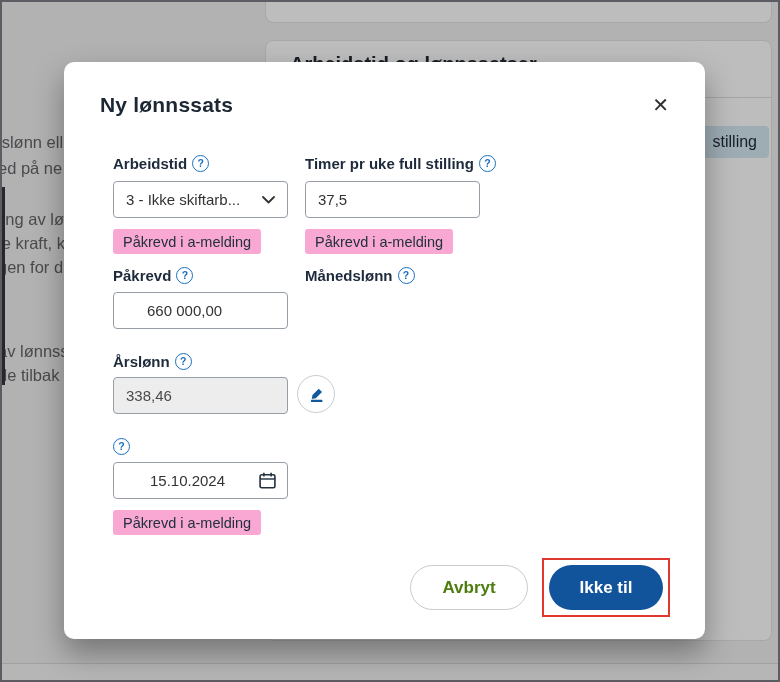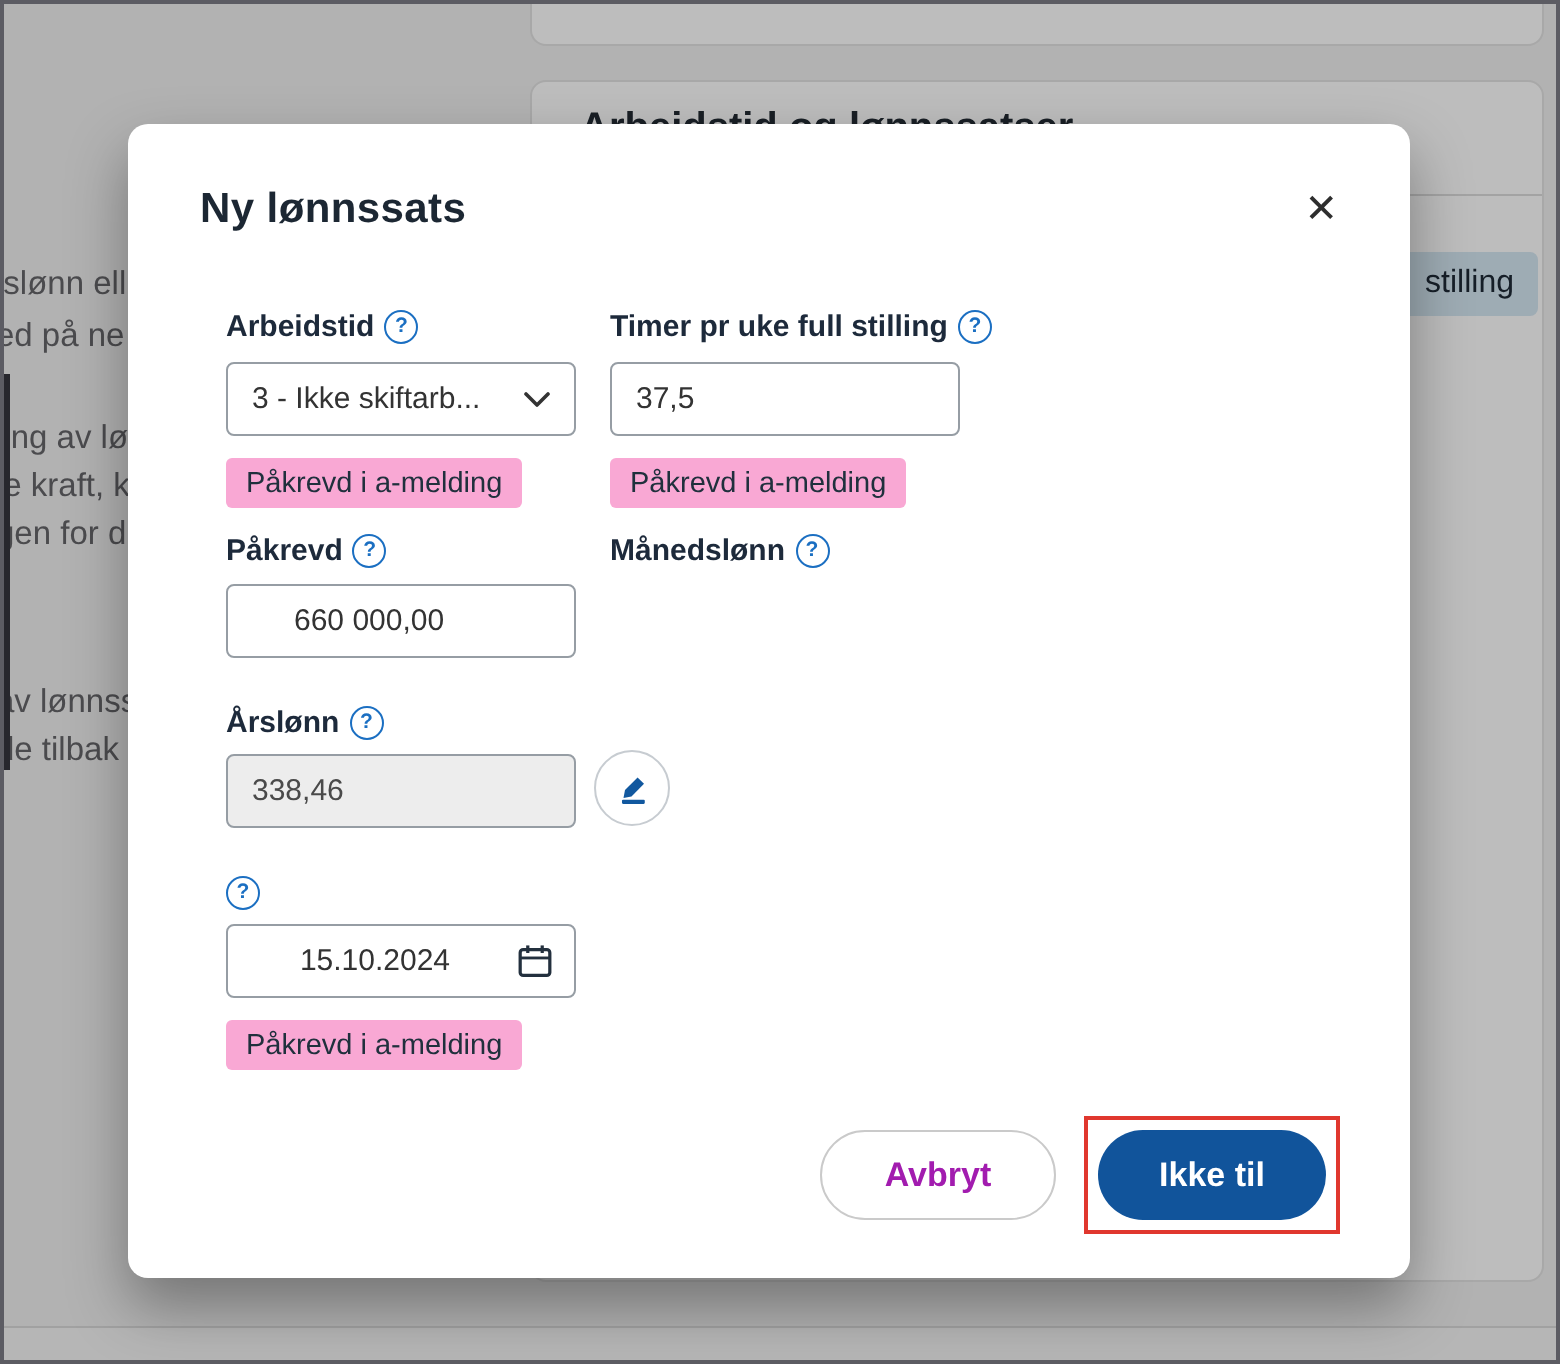--- a/index.html
+++ b/index.html
@@ -125,21 +125,21 @@
   }
 
   .btn {
     position: absolute; height: 45px; border-radius: 23px;
     font-size: 17px; font-weight: 700; cursor: pointer;
     font-family: "Liberation Sans", sans-serif;
     display: flex; align-items: center; justify-content: center;
   }
   .btn-cancel {
     left: 346px; top: 503px; width: 118px;
-    background: #fff; border: 1.5px solid #cacaca; color: #a21caf;
+    background: #fff; border: 1.5px solid #cacaca; color: #4d7c0f;
   }
   .btn-submit {
     left: 485px; top: 503px; width: 114px;
     background: #11549b; border: none; color: #ffffff;
   }
   .annotation-box {
     position: absolute; left: 478px; top: 496px; width: 128px; height: 59px;
     border: 2px solid #e0372e; pointer-events: none;
   }
 </style>

